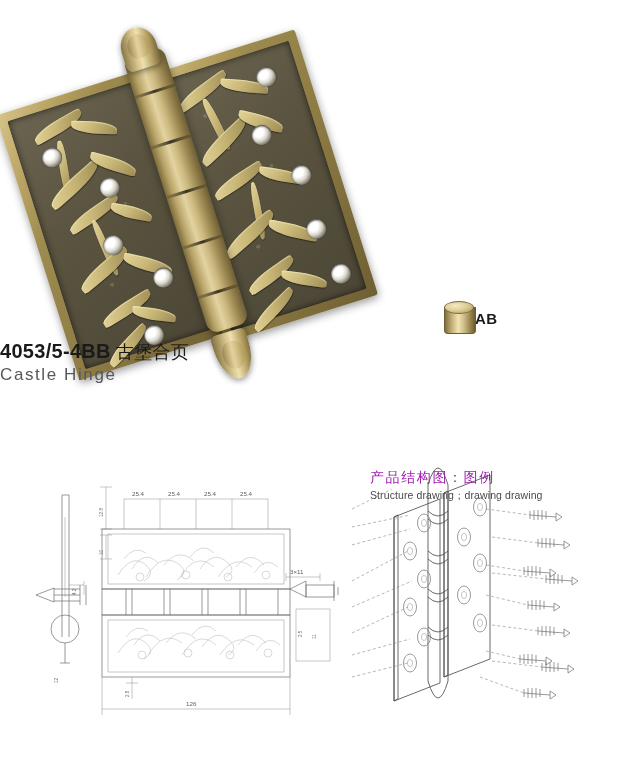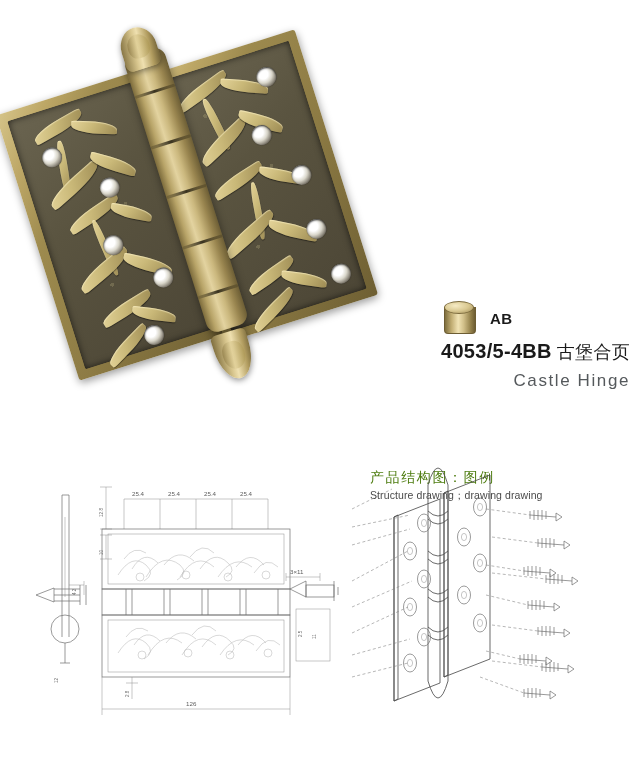--- a/index.html
+++ b/index.html
@@ -56,47 +56,47 @@
     border-radius:2px;
   }
   .finial{
     position:absolute;
     background:linear-gradient(95deg,#7d6c3c,#d8c68e 38%,#efe0b0 52%,#b29d60 78%,#6d5e35);
     box-shadow:0 2px 6px rgba(0,0,0,.45);
   }
   .finial-tip{position:absolute;background:linear-gradient(95deg,#8a7742,#e0cf97 45%,#a8934f);}
 
   
-  .swatch-row{position:absolute;left:444px;top:301px;display:flex;align-items:center;gap:16px;}
+  .swatch-row{position:absolute;left:444px;top:301px;display:flex;align-items:center;gap:1px;}
   .swatch-cyl{position:relative;width:30px;height:34px;}
   .cyl-body{
     position:absolute;left:0;top:6px;width:30px;height:26px;border-radius:0 0 4px 4px;
     background:linear-gradient(90deg,#7f6f3e 0%,#c2ae74 22%,#f1e3b4 44%,#d2c08a 62%,#93804a 86%,#6d5d33 100%);
     border:1px solid #6d5d33;border-top:none;
   }
   .cyl-top{
     position:absolute;left:0;top:0;width:30px;height:13px;border-radius:50%;
     background:radial-gradient(ellipse at 38% 34%,#f6ebc4,#d9c891 52%,#a08c55 100%);
     border:1px solid #7b6a3c;box-sizing:border-box;
   }
   .swatch-label{font-size:15px;font-weight:bold;letter-spacing:.5px;color:#1a1a1a;}
 
-  .caption-block{position:absolute;left:0;top:340px;width:630px;text-align:right;}
+  .caption-block{position:absolute;left:0;top:340px;width:630px;text-align:left;}
   .model-line{font-size:20px;color:#1a1a1a;letter-spacing:.3px;white-space:nowrap;}
   .model-code{font-weight:bold;}
   .model-cn{font-size:18px;margin-left:5px;font-family:"DejaVu Sans",sans-serif;}
-  .model-en{font-size:17px;color:#55595c;letter-spacing:1.6px;margin-top:7px;}
+  .model-en{font-size:17px;color:#55595c;letter-spacing:1.6px;margin-top:1px;}
 
   
   .draw-zone{position:absolute;left:0;top:455px;width:630px;height:325px;}
   .tech-left{position:absolute;left:14px;top:22px;width:330px;height:280px;}
   .expl-right{position:absolute;left:352px;top:0;width:278px;height:320px;}
 
   .struct-title{position:absolute;left:370px;top:14px;}
-  .struct-cn{font-size:14px;color:#4d7c0f;letter-spacing:1.6px;font-family:"DejaVu Sans",sans-serif;}
+  .struct-cn{font-size:14px;color:#a21caf;letter-spacing:1.6px;font-family:"DejaVu Sans",sans-serif;}
   .struct-en{font-size:10.5px;color:#4a4a4a;letter-spacing:.1px;margin-top:2px;}
 
   svg{display:block;}
   .ln{stroke:#6e6e6e;stroke-width:.7;fill:none;}
   .ln-thin{stroke:#8e8e8e;stroke-width:.5;fill:none;}
   .ln-dash{stroke:#7a7a7a;stroke-width:.55;fill:none;stroke-dasharray:3 2.4;}
   .ln-iso{stroke:#4f4f4f;stroke-width:.85;fill:none;}
   .dimtxt{font-family:"Liberation Sans",sans-serif;font-size:6.2px;fill:#5d5d5d;}
   .dimtxt-sm{font-family:"Liberation Sans",sans-serif;font-size:4.6px;fill:#6d6d6d;}
   .orn{stroke:#b9b9b9;stroke-width:.55;fill:none;}

